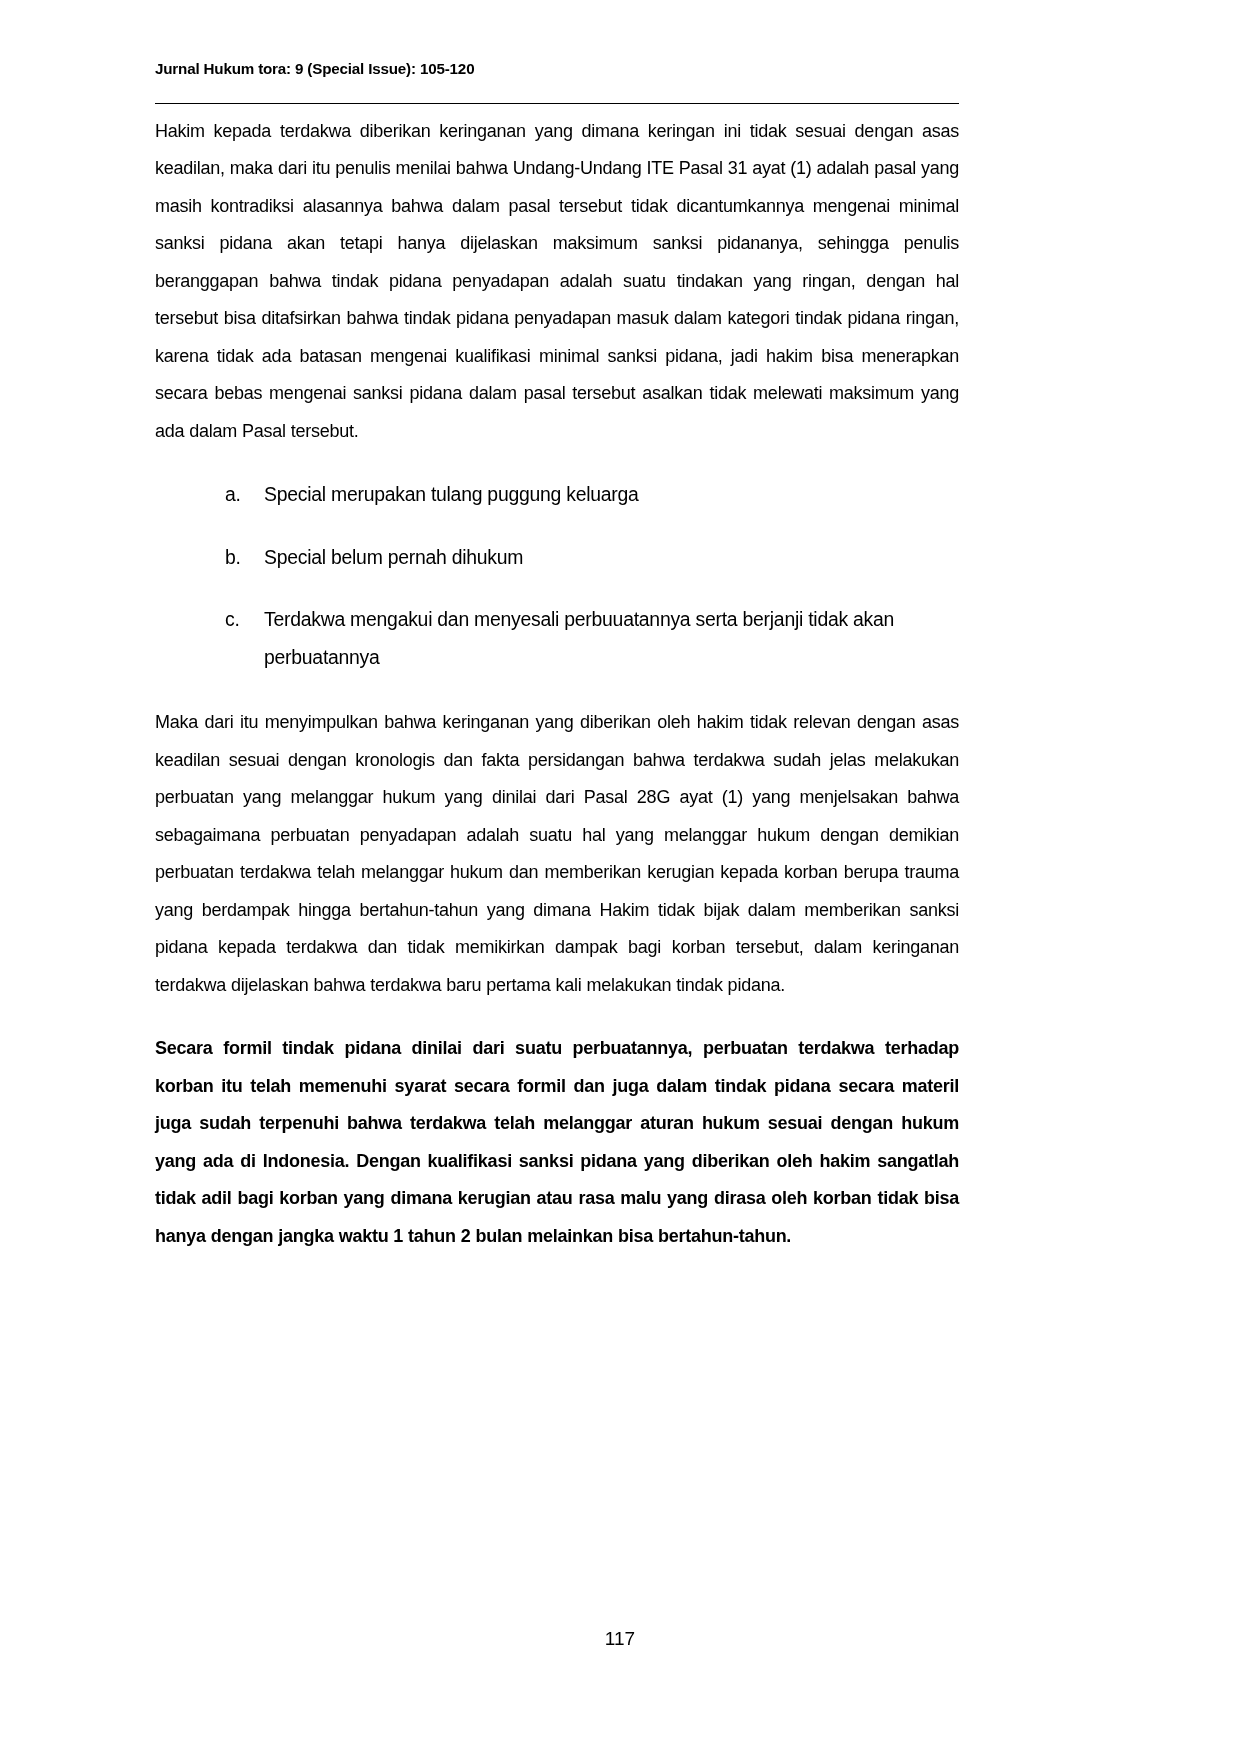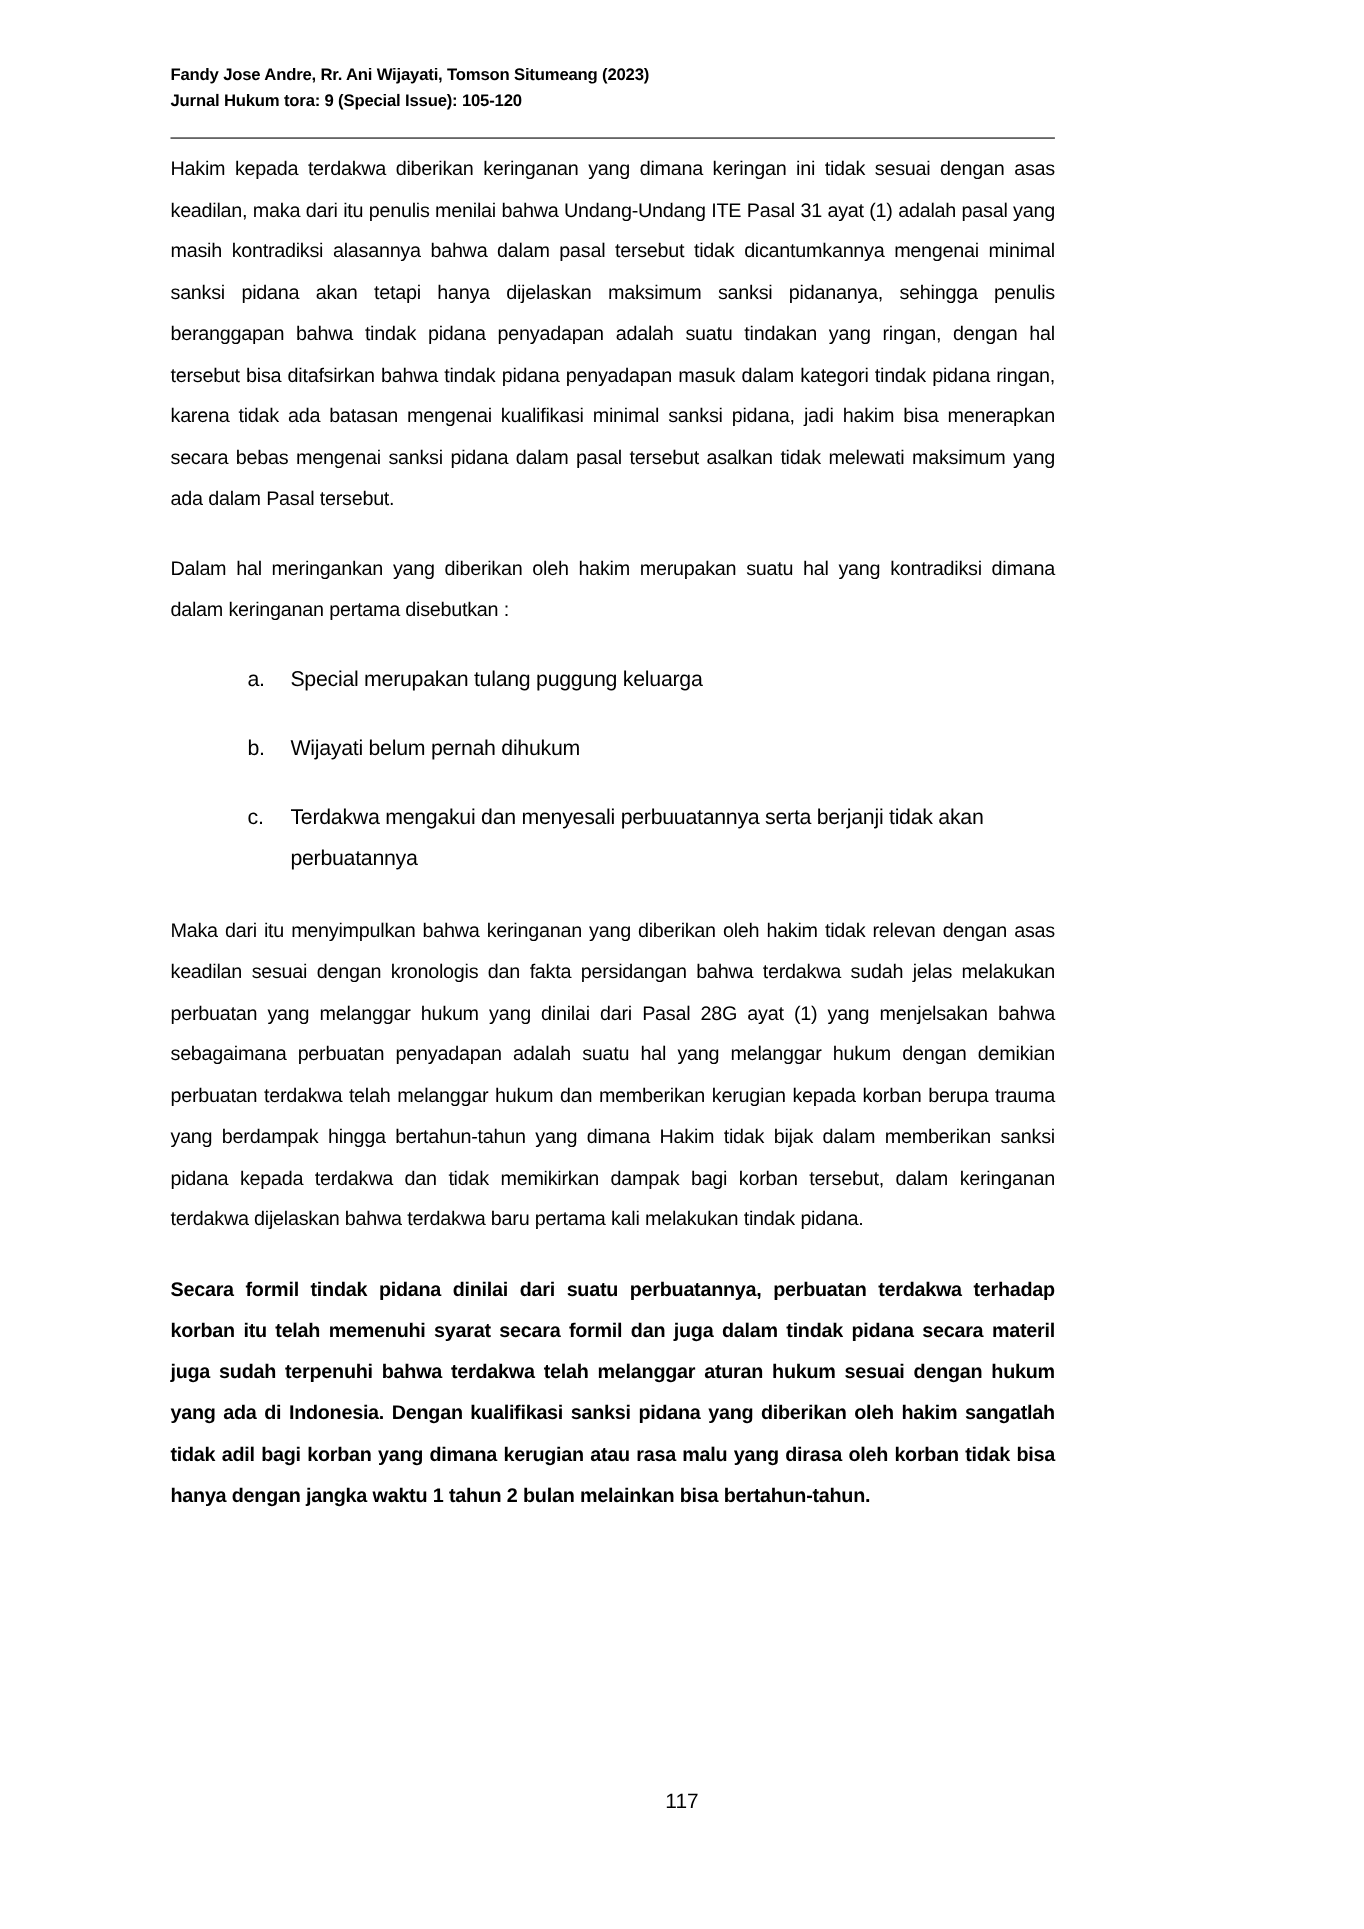--- a/index.html
+++ b/index.html
@@ -124,41 +124,39 @@
   }
 </style>
 </head>
 <body>
 
 <div class="page">
 
   <div class="content">
 
     <div class="runhead">
-      <span class="rh-line">Fandy Jose Andre, Rr. Ani Wijayati, Tomson Situmeang (2023)</span>
       <span class="rh-line">Jurnal Hukum tora: 9 (Special Issue): 105-120</span>
     </div>
 
     <hr class="rule">
 
     <div class="body-block">
 
       <p class="para">Hakim kepada terdakwa diberikan keringanan yang dimana keringan ini tidak sesuai dengan asas keadilan, maka dari itu penulis menilai bahwa Undang-Undang ITE Pasal 31 ayat (1) adalah pasal yang masih kontradiksi alasannya bahwa dalam pasal tersebut tidak dicantumkannya mengenai minimal sanksi pidana akan tetapi hanya dijelaskan maksimum sanksi pidananya, sehingga penulis beranggapan bahwa tindak pidana penyadapan adalah suatu tindakan yang ringan, dengan hal tersebut bisa ditafsirkan bahwa tindak pidana penyadapan masuk dalam kategori tindak pidana ringan, karena tidak ada batasan mengenai kualifikasi minimal sanksi pidana, jadi hakim bisa menerapkan secara bebas mengenai sanksi pidana dalam pasal tersebut asalkan tidak melewati maksimum yang ada dalam Pasal tersebut.</p>
 
-      <p class="para">Dalam hal meringankan yang diberikan oleh hakim merupakan suatu hal yang kontradiksi dimana dalam keringanan pertama disebutkan :</p>
 
       <div class="list-wrap">
         <ol class="alpha-list">
           <li>
             <span class="marker">a.</span>
             <span class="itemtext">Special merupakan tulang puggung keluarga</span>
           </li>
           <li>
             <span class="marker">b.</span>
-            <span class="itemtext">Wijayati belum pernah dihukum</span>
+            <span class="itemtext">Special belum pernah dihukum</span>
           </li>
           <li>
             <span class="marker">c.</span>
             <span class="itemtext">Terdakwa mengakui dan menyesali perbuuatannya serta berjanji tidak akan perbuatannya</span>
           </li>
         </ol>
       </div>
 
       <p class="para">Maka dari itu menyimpulkan bahwa keringanan yang diberikan oleh hakim tidak relevan dengan asas keadilan sesuai dengan kronologis dan fakta persidangan bahwa terdakwa sudah jelas melakukan perbuatan yang melanggar hukum yang dinilai dari Pasal 28G ayat (1) yang menjelsakan bahwa sebagaimana perbuatan penyadapan adalah suatu hal yang melanggar hukum dengan demikian perbuatan terdakwa telah melanggar hukum dan memberikan kerugian kepada korban berupa trauma yang berdampak hingga bertahun-tahun yang dimana Hakim tidak bijak dalam memberikan sanksi pidana kepada terdakwa dan tidak memikirkan dampak bagi korban tersebut, dalam keringanan terdakwa dijelaskan bahwa terdakwa baru pertama kali melakukan tindak pidana.</p>
 

